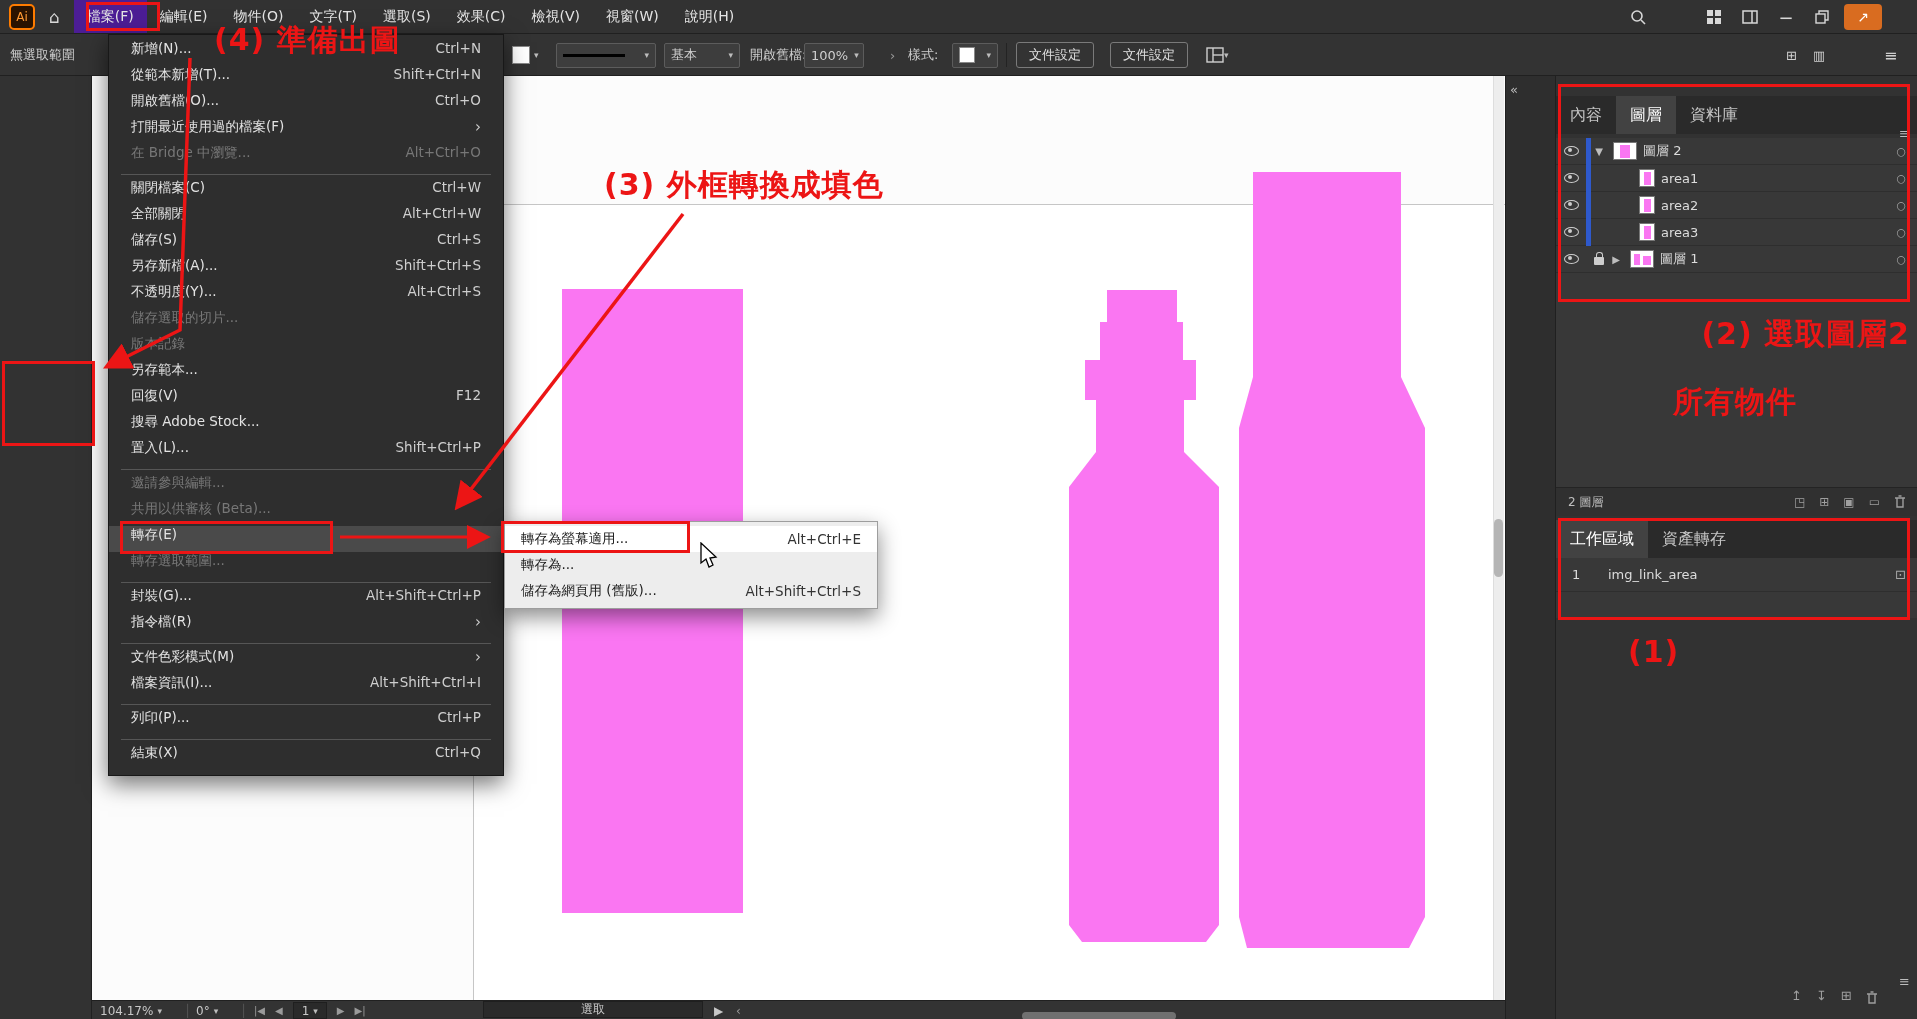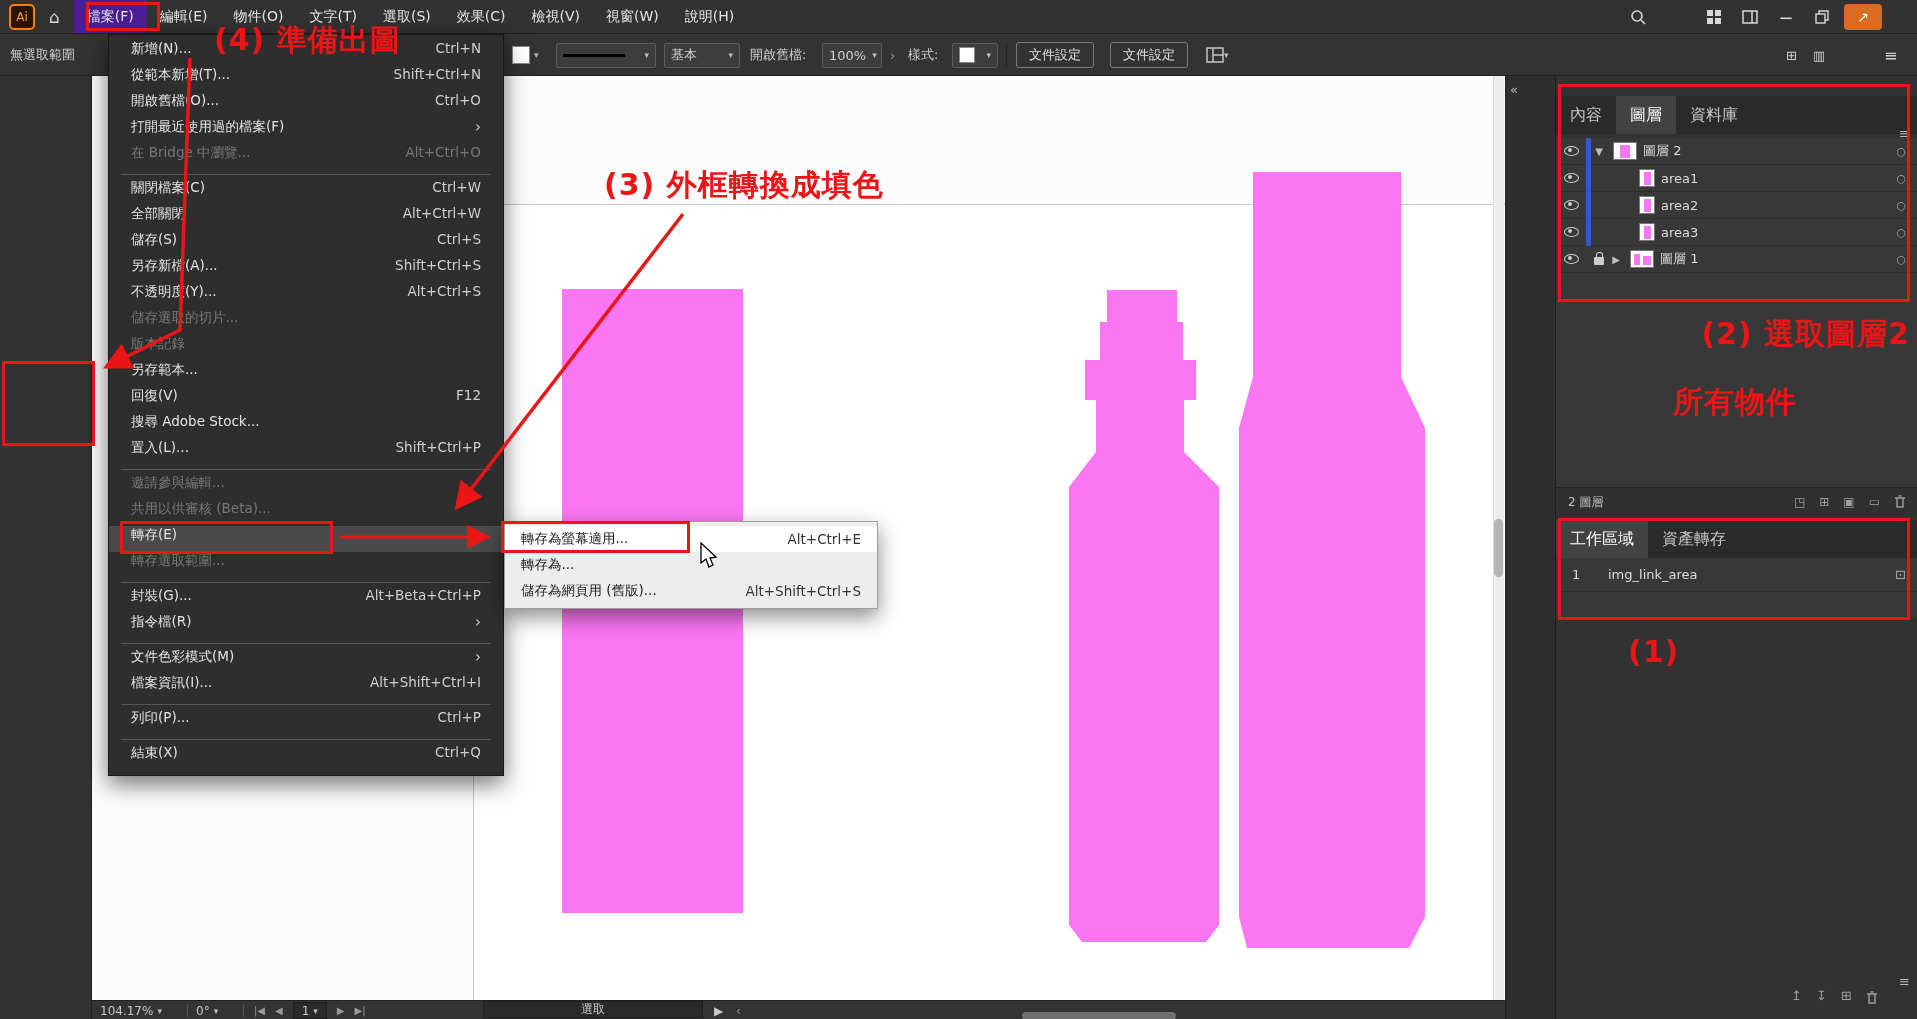--- a/index.html
+++ b/index.html
@@ -188,21 +188,21 @@
           <span class="caret" style="margin-left:auto">▾</span>
         </div>
     </div>
     <div class="cb" style="left:664px">
       <div class="cb-box" style="width:76px">
           <span>基本</span>
           <span class="caret" style="margin-left:auto">▾</span>
         </div>
     </div>
     <div class="cb" style="left:750px">開啟舊檔:</div>
-    <div class="cb" style="left:822px">
+    <div class="cb" style="left:804px">
       <div class="cb-box" style="width:60px">
           <span>100%</span>
           <span class="caret" style="margin-left:auto">▾</span>
         </div>
     </div>
     <div class="cb" style="left:890px;color:#9a9a9a">›</div>
     <div class="cb" style="left:908px">樣式:</div>
     <div class="cb" style="left:952px">
       <div class="cb-box" style="width:46px">
           <span style="width:16px;height:16px;background:#fff;border:1px solid #888;display:inline-block"></span>
@@ -578,21 +578,21 @@
     <div class="mi hl">
         <span>轉存(E)</span>
         <span class="subarr">›</span>
       </div>
     <div class="mi dis">
         <span>轉存選取範圍...</span>
       </div>
     <div class="msep"></div>
     <div class="mi">
         <span>封裝(G)...</span>
-        <span class="sc">Alt+Beta+Ctrl+P</span>
+        <span class="sc">Alt+Shift+Ctrl+P</span>
       </div>
     <div class="mi">
         <span>指令檔(R)</span>
         <span class="subarr">›</span>
       </div>
     <div class="msep"></div>
     <div class="mi">
         <span>文件色彩模式(M)</span>
         <span class="subarr">›</span>
       </div>

